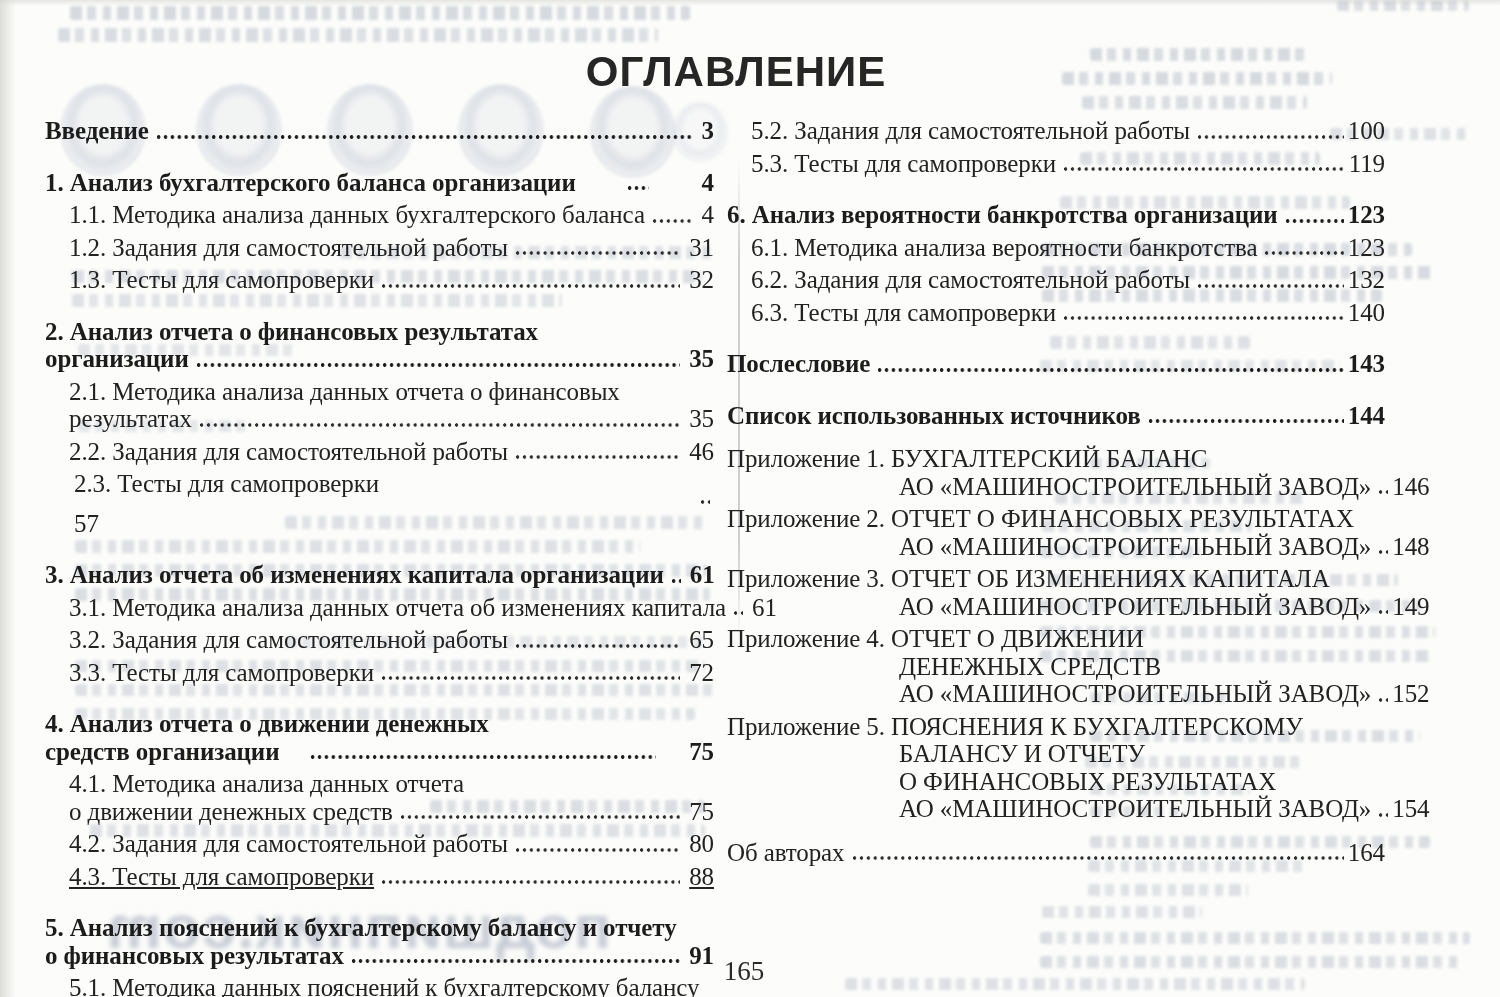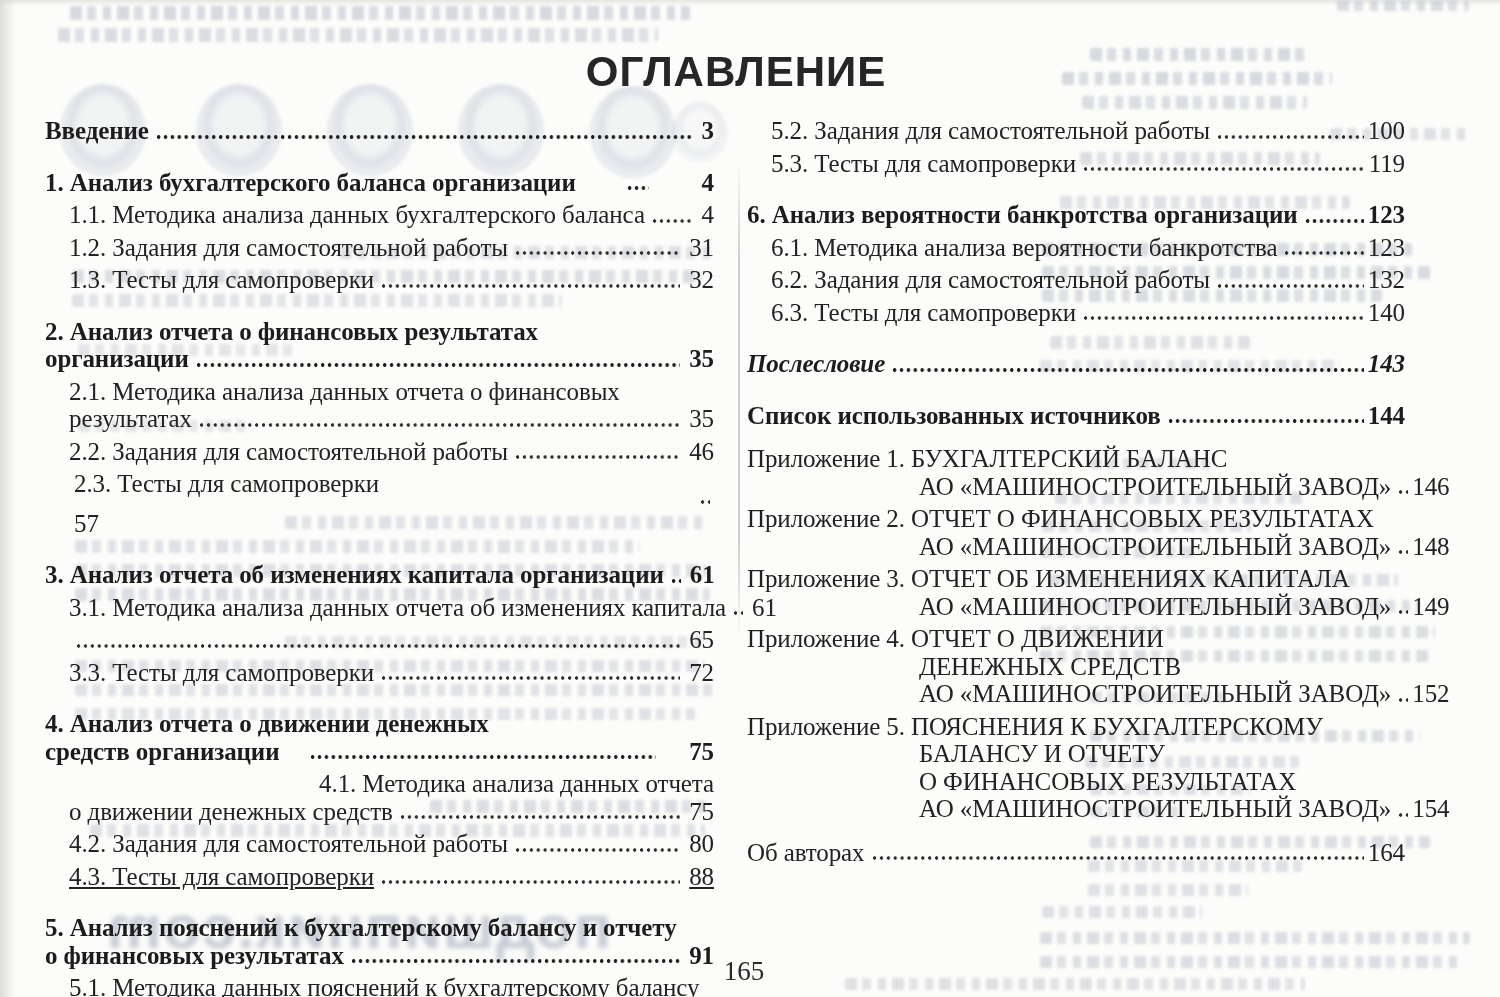--- a/index.html
+++ b/index.html
@@ -18,21 +18,21 @@
     background:linear-gradient(180deg,rgba(170,170,172,0),rgba(168,168,172,.55) 20%,rgba(168,168,172,.55) 80%,rgba(170,170,172,0));}
 
   .page-title{
     position:absolute;top:48px;left:-14px;width:1500px;text-align:center;
     font-family:"Liberation Sans","DejaVu Sans",sans-serif;
     font-weight:bold;font-size:42px;letter-spacing:1px;color:#262626;
   }
 
   .toc-col{position:absolute;top:112px;}
   .toc-col-left{left:40px;width:679px;}
-  .toc-col-right{left:742px;width:668px;}
+  .toc-col-right{left:722px;width:668px;}
 
   .toc-entry{margin:5px;}
   .toc-entry.gap{margin-top:24px;}
   .toc-entry.small-gap{margin-top:16px;}
   .toc-line{display:flex;align-items:baseline;font-size:25px;line-height:27.5px;
     letter-spacing:-0.1px;white-space:nowrap;}
   .toc-entry.bold .toc-line{font-weight:bold;color:#1c1c1c;}
   .t{white-space:pre;}
   .leader{flex:1 1 auto;min-width:10px;align-self:flex-end;height:8px;margin:0 4px 4px 7px;
     background-image:radial-gradient(circle at 2.6px 4px,#2d2d2d 1.45px,rgba(0,0,0,0) 1.95px);
@@ -208,20 +208,21 @@
     </div>
     <div class="toc-entry">
       <div class="toc-line" style="padding-left: 24px; align-items: flex-end;">
         <span class="t">3.1. Методика анализа данных отчета об изменениях капитала</span>
         <span class="leader"></span>
         <span class="pg">61</span>
       </div>
     </div>
     <div class="toc-entry">
       <div class="toc-line" style="padding-left: 24px;">
+        <span class="t">3.2. Задания для самостоятельной работы</span>
         <span class="leader"></span>
         <span class="pg">65</span>
       </div>
     </div>
     <div class="toc-entry">
       <div class="toc-line" style="padding-left: 24px;">
         <span class="t">3.3. Тесты для самопроверки</span>
         <span class="leader"></span>
         <span class="pg">72</span>
       </div>
@@ -230,21 +231,21 @@
       <div class="toc-line" style="padding-left: 0px;">
         <span class="t">4. Анализ отчета о движении денежных</span>
       </div>
       <div class="toc-line" style="padding-left: 0px; gap: 24px;">
         <span class="t">средств организации</span>
         <span class="leader"></span>
         <span class="pg">75</span>
       </div>
     </div>
     <div class="toc-entry">
-      <div class="toc-line" style="padding-left: 24px; justify-content: flex-end;">
+      <div class="toc-line" style="padding-left: 24px;">
         <span class="t">4.1. Методика анализа данных отчета</span>
       </div>
       <div class="toc-line" style="padding-left: 24px;">
         <span class="t">о движении денежных средств</span>
         <span class="leader"></span>
         <span class="pg">75</span>
       </div>
     </div>
     <div class="toc-entry">
       <div class="toc-line" style="padding-left: 24px;">
@@ -318,21 +319,21 @@
       </div>
     </div>
     <div class="toc-entry">
       <div class="toc-line" style="padding-left: 24px;">
         <span class="t">6.3. Тесты для самопроверки</span>
         <span class="leader"></span>
         <span class="pg">140</span>
       </div>
     </div>
     <div class="toc-entry bold gap">
-      <div class="toc-line" style="padding-left: 0px; font-style: italic;">
+      <div class="toc-line" style="padding-left: 0px;">
         <span class="t">Послесловие</span>
         <span class="leader"></span>
         <span class="pg">143</span>
       </div>
     </div>
     <div class="toc-entry bold gap">
       <div class="toc-line" style="padding-left: 0px;">
         <span class="t">Список использованных источников</span>
         <span class="leader"></span>
         <span class="pg">144</span>

